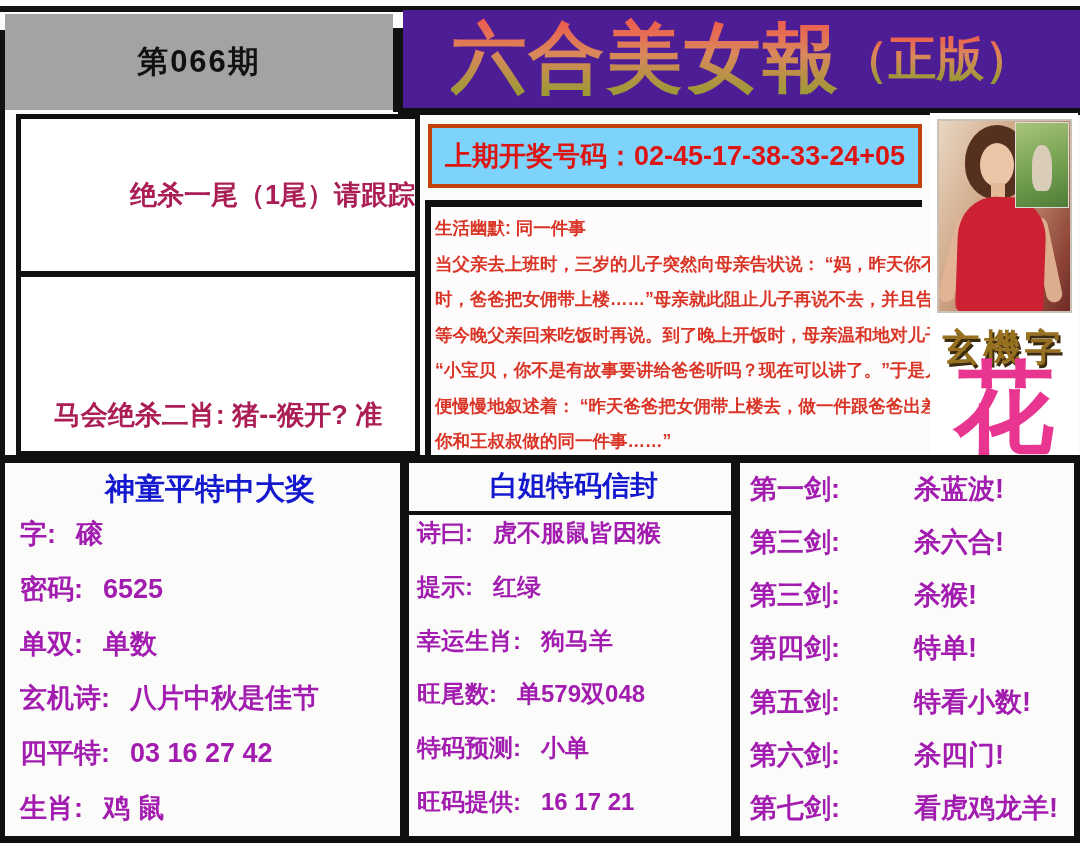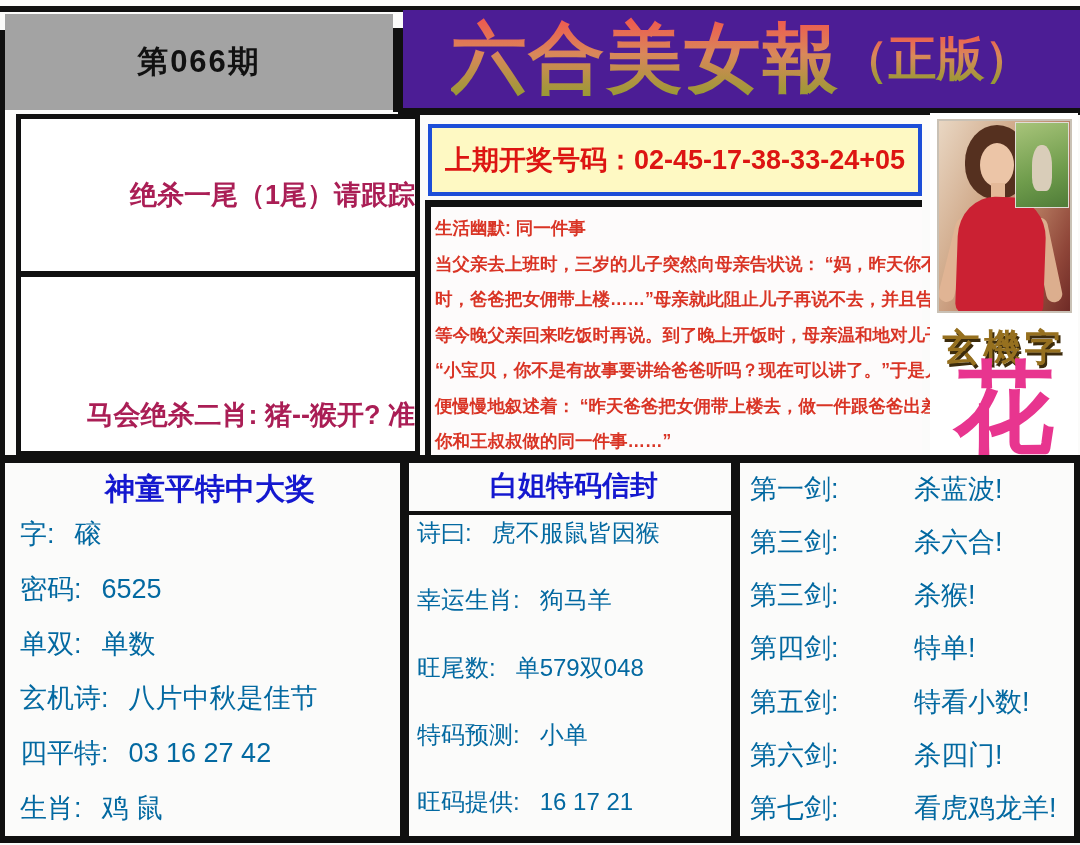--- a/index.html
+++ b/index.html
@@ -22,25 +22,25 @@
   .grad-text { background:linear-gradient(180deg,#f0564e 8%,#d9885a 45%,#8f9c2e 92%);
                -webkit-background-clip:text; background-clip:text; color:transparent; font-weight:bold; }
   .mast-main { font-size:76px; letter-spacing:2px; }
   .mast-sub  { font-size:48px; letter-spacing:0; }
   .hdr-underline { left:398px; top:108px; width:682px; height:7px; background:#101010; }
 
   
   .kill-panel { left:16px; top:114px; width:404px; height:342px; border:5px solid #101010; background:#fff; display:flex; flex-direction:column; }
   .kill-top { height:152px; display:flex; align-items:center; justify-content:flex-end; }
   .kill-divider { height:6px; background:#101010; }
-  .kill-bottom { flex:1; display:flex; align-items:flex-end; justify-content:flex-end; padding-bottom:18px; }
+  .kill-bottom { flex:1; display:flex; align-items:flex-end; justify-content:center; padding-bottom:18px; }
   .crimson { color:#aa1e55; font-weight:bold; font-size:27px; white-space:nowrap; }
 
   
-  .draw-box { left:428px; top:124px; width:494px; height:72px; border:4px solid #1d4ed8; background:#fef9c3;
+  .draw-box { left:428px; top:124px; width:494px; height:64px; border:4px solid #c2410c; background:#7dd3fc;
               display:flex; align-items:center; justify-content:center; }
   .draw-text { color:#dd1512; font-weight:bold; font-size:27px; white-space:nowrap; }
 
   
   .joke-panel { left:425px; top:200px; width:497px; height:256px; background:#fdfbfb;
                 border-top:7px solid #101010; border-left:6px solid #101010; padding:4px 2px 0 4px; }
   .joke-line { color:#d93425; font-weight:bold; font-size:17.5px; line-height:35.5px; white-space:nowrap; }
 
   
   .photo-panel { left:930px; top:113px; width:148px; height:343px; background:#fff; }
@@ -72,21 +72,21 @@
   .col1 { left:10px;  top:463px; width:390px; height:373px; padding:6px 0 10px 10px; }
   .col2 { left:409px; top:463px; width:322px; height:373px; padding:4px 0 18px 8px; }
   .col3 { left:740px; top:463px; width:334px; height:373px; padding:8px 0 10px 10px; justify-content:space-between; }
 
   .col-header { text-align:center; font-weight:bold; color:#1418cf; }
   .col1 .col-header { font-size:30px; margin-bottom:6px; }
   .col2 .col-header { font-size:28px; margin-bottom:2px; }
   .col2-divider { height:4px; background:#101010; margin:4px 0 2px -8px; }
 
   .rows-wrap { flex:1; display:flex; flex-direction:column; justify-content:space-between; }
-  .row { white-space:nowrap; color:#0369a1; font-weight:normal; }
+  .row { white-space:nowrap; color:#a21caf; font-weight:bold; }
   .col1 .row { font-size:27px; }
   .col2 .row { font-size:24px; }
   .col3 .row { font-size:27px; }
   .row .lbl { margin-right:20px; }
   .col3 .row .lbl { display:inline-block; width:160px; margin-right:4px; }
 </style>
 </head>
 <body>
 
 <div id="page">
@@ -156,20 +156,21 @@
       <div class="row"><span class="lbl">四平特:</span><span class="val">03 16 27 42</span></div>
       <div class="row"><span class="lbl">生肖:</span><span class="val">鸡 鼠</span></div>
     </div>
   </div>
 
   <div class="abs col col2">
     <div class="col-header">白姐特码信封</div>
     <div class="col2-divider"></div>
     <div class="rows-wrap">
       <div class="row"><span class="lbl">诗曰:</span><span class="val">虎不服鼠皆因猴</span></div>
+      <div class="row"><span class="lbl">提示:</span><span class="val">红绿</span></div>
       <div class="row"><span class="lbl">幸运生肖:</span><span class="val">狗马羊</span></div>
       <div class="row"><span class="lbl">旺尾数:</span><span class="val">单579双048</span></div>
       <div class="row"><span class="lbl">特码预测:</span><span class="val">小单</span></div>
       <div class="row"><span class="lbl">旺码提供:</span><span class="val">16 17 21</span></div>
     </div>
   </div>
 
   <div class="abs col col3">
     <div class="row"><span class="lbl">第一剑:</span><span class="val">杀蓝波!</span></div>
     <div class="row"><span class="lbl">第三剑:</span><span class="val">杀六合!</span></div>

